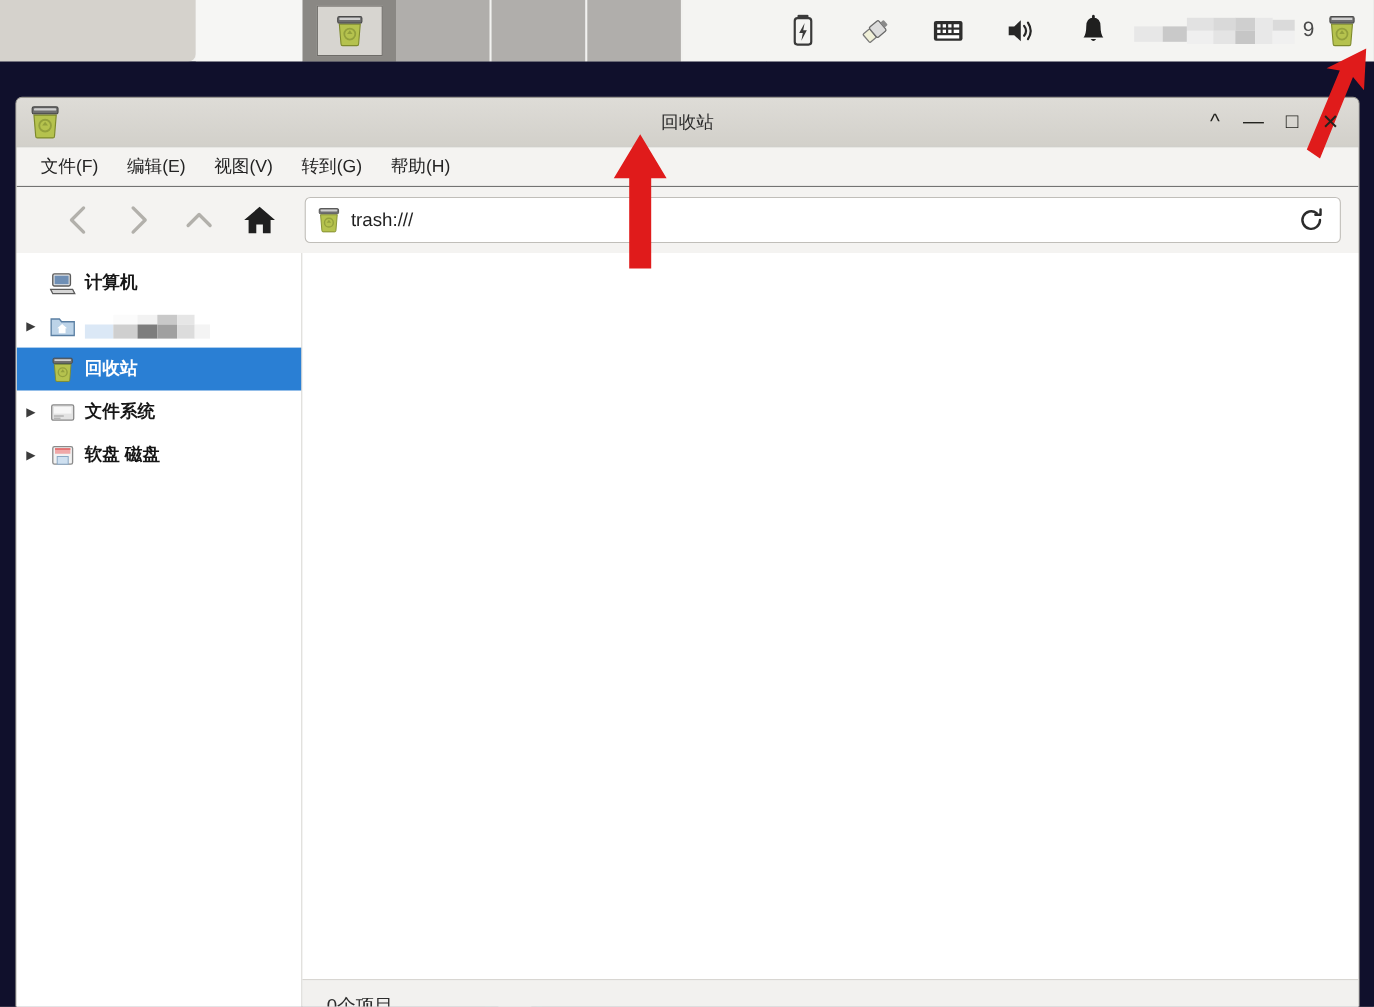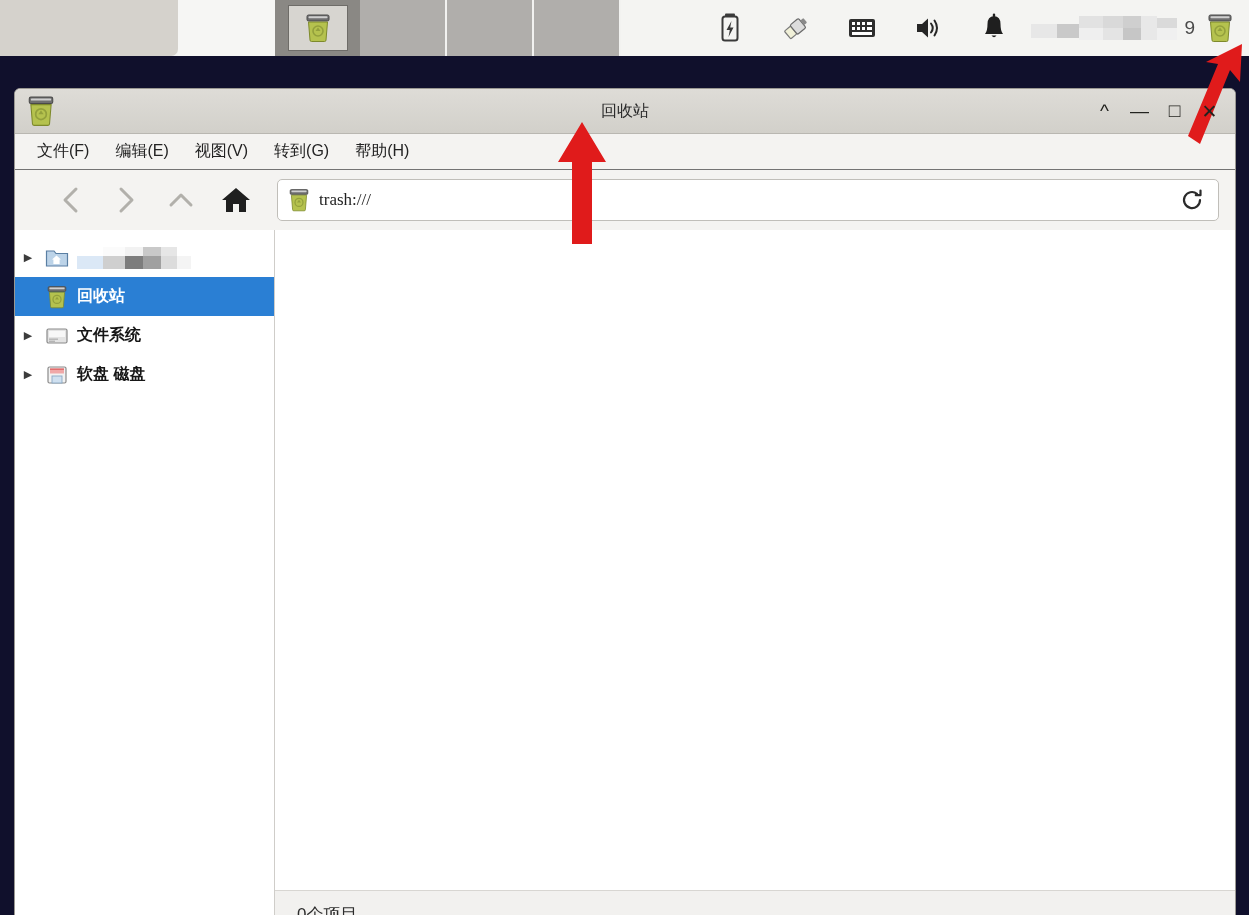--- a/index.html
+++ b/index.html
@@ -76,21 +76,21 @@
 
   
   #toolbar {
     height: 60px; background: #f4f3f1; display: flex; align-items: center;
     padding: 0 16px 0 28px; gap: 0px; flex: none;
   }
   .navbtn { width: 55px; height: 46px; display: flex; align-items: center; justify-content: center; }
   .pathbox {
     flex: 1; height: 42px; margin-left: 14px; background: #ffffff;
     border: 1px solid #c0beb9; border-radius: 5px;
-    display: flex; align-items: center; padding: 0 8px 0 10px; gap: 9px; font-family: Liberation Serif, serif;
+    display: flex; align-items: center; padding: 0 8px 0 10px; gap: 9px;
   }
   .pathbox .ptext { font-size: 17px; color: #1f1f1f; }
   .reloadwrap { margin-left: auto; display: flex; align-items: center; justify-content: center;
                 width: 36px; height: 36px; }
 
   
   #body { flex: 1; display: flex; background: #ffffff; overflow: hidden; }
   #sidebar { width: 259px; background: #ffffff; padding-top: 8px; flex: none; }
   .side-row {
     height: 39px; display: flex; align-items: center; gap: 0px;
@@ -296,20 +296,31 @@
               <path d="M20.5 2.5 L20.5 7.2 L15.8 7.2" fill="none" stroke="#2b2b2b" stroke-width="2.2" stroke-linecap="round" stroke-linejoin="round"></path>
             </svg>
           </span>
         </div>
       </div>
 
       <div id="body">
 
         <div id="sidebar">
 
+          <div class="side-row">
+            <span class="tri none">▶</span>
+            <span class="sicon">
+              <svg width="24" height="22" viewBox="0 0 24 22">
+                <rect x="3" y="2" width="16" height="11" rx="1.5" fill="#e9e9e9" stroke="#5b5b5b" stroke-width="1.3"></rect>
+                <rect x="4.6" y="3.6" width="12.8" height="7.8" fill="#6f8fb5"></rect>
+                <path d="M1 16 L21 16 L23 20 L3 20 Z" fill="#d6d6d6" stroke="#5b5b5b" stroke-width="1.2"></path>
+              </svg>
+            </span>
+            <span class="slabel">计算机</span>
+          </div>
 
           <div class="side-row">
             <span class="tri">▶</span>
             <span class="sicon">
               <svg width="24" height="22" viewBox="0 0 24 22">
                 <path d="M1.5 4 L9 4 L11 6.5 L22.5 6.5 L22.5 19 L1.5 19 Z" fill="#bcd3e8" stroke="#5a7fa3" stroke-width="1.2"></path>
                 <path d="M7 12.5 L11.5 8.5 L16 12.5 L14.6 12.5 L14.6 17 L8.4 17 L8.4 12.5 Z" fill="#ffffff"></path>
               </svg>
             </span>
             <span class="slabel">

